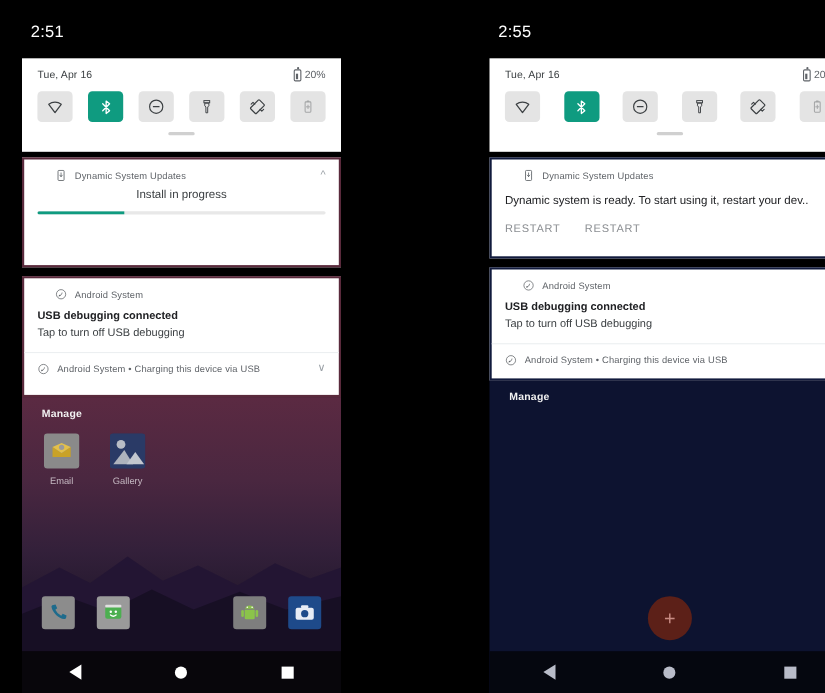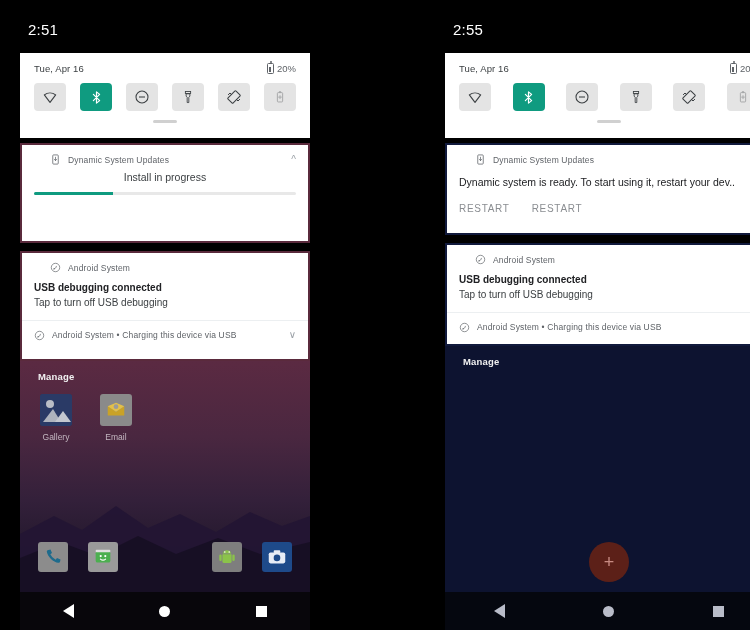--- a/index.html
+++ b/index.html
@@ -283,39 +283,39 @@
     <div class="home" id="home-left" style="top:361px;">
       <svg class="mountains" viewBox="0 0 290 120" preserveAspectRatio="none">
         <path d="M0 62 L34 44 L62 58 L96 34 L128 56 L160 42 L196 60 L230 40 L262 54 L290 44 L290 120 L0 120 Z" fill="#231534" opacity="0.95"></path>
         <path d="M0 86 L40 70 L78 84 L118 64 L156 82 L198 66 L240 82 L290 70 L290 120 L0 120 Z" fill="#170f24" opacity="0.95"></path>
       </svg>
 
       <div class="manage-label">Manage</div>
 
       <div class="app-grid">
         <div class="app-cell">
+          <div class="app-tile" style="background:#8a8a8a;">
+            <svg width="22" height="22" viewBox="0 0 24 24">
+                <path d="M3 8l9 6 9-6v10H3z" fill="#c9a227"></path>
+                <path d="M3 8l9-4 9 4-9 6z" fill="#e3c04a"></path>
+                <circle cx="12" cy="8.4" r="2.6" fill="#9a9a9a"></circle>
+              </svg>
+          </div>
+          <div class="app-name">Email</div>
+        </div>
+        <div class="app-cell">
           <div class="app-tile" style="background:#2a3a66;">
             <svg width="32" height="32" viewBox="0 0 32 32">
                 <rect width="32" height="32" fill="#2a3a66"></rect>
                 <circle cx="10" cy="10" r="4" fill="#b9bdc6"></circle>
                 <path d="M3 28 L13 15 L21 28 Z" fill="#aeb3bd"></path>
                 <path d="M15 28 L23 17 L31 28 Z" fill="#c3c7cf"></path>
               </svg>
           </div>
           <div class="app-name">Gallery</div>
-        </div>
-        <div class="app-cell">
-          <div class="app-tile" style="background:#8a8a8a;">
-            <svg width="22" height="22" viewBox="0 0 24 24">
-                <path d="M3 8l9 6 9-6v10H3z" fill="#c9a227"></path>
-                <path d="M3 8l9-4 9 4-9 6z" fill="#e3c04a"></path>
-                <circle cx="12" cy="8.4" r="2.6" fill="#9a9a9a"></circle>
-              </svg>
-          </div>
-          <div class="app-name">Email</div>
         </div>
       </div>
 
       <div class="dock">
         <div class="app-tile" style="background:#8c8c8c; margin-right:20px;">
           <svg width="20" height="20" viewBox="0 0 24 24">
               <path d="M6.6 3.5 9 3l1.8 4.2-2 1.6a12 12 0 0 0 6.4 6.4l1.6-2 4.2 1.8-.5 2.4c-.2 1-1.2 1.7-2.2 1.5C12.6 18.6 5.4 11.4 4.6 5.7c-.2-1 .6-2 1.6-2.2z" fill="#1e6b8c"></path>
             </svg>
         </div>
         <div class="app-tile" style="background:#9a9a9a;">

